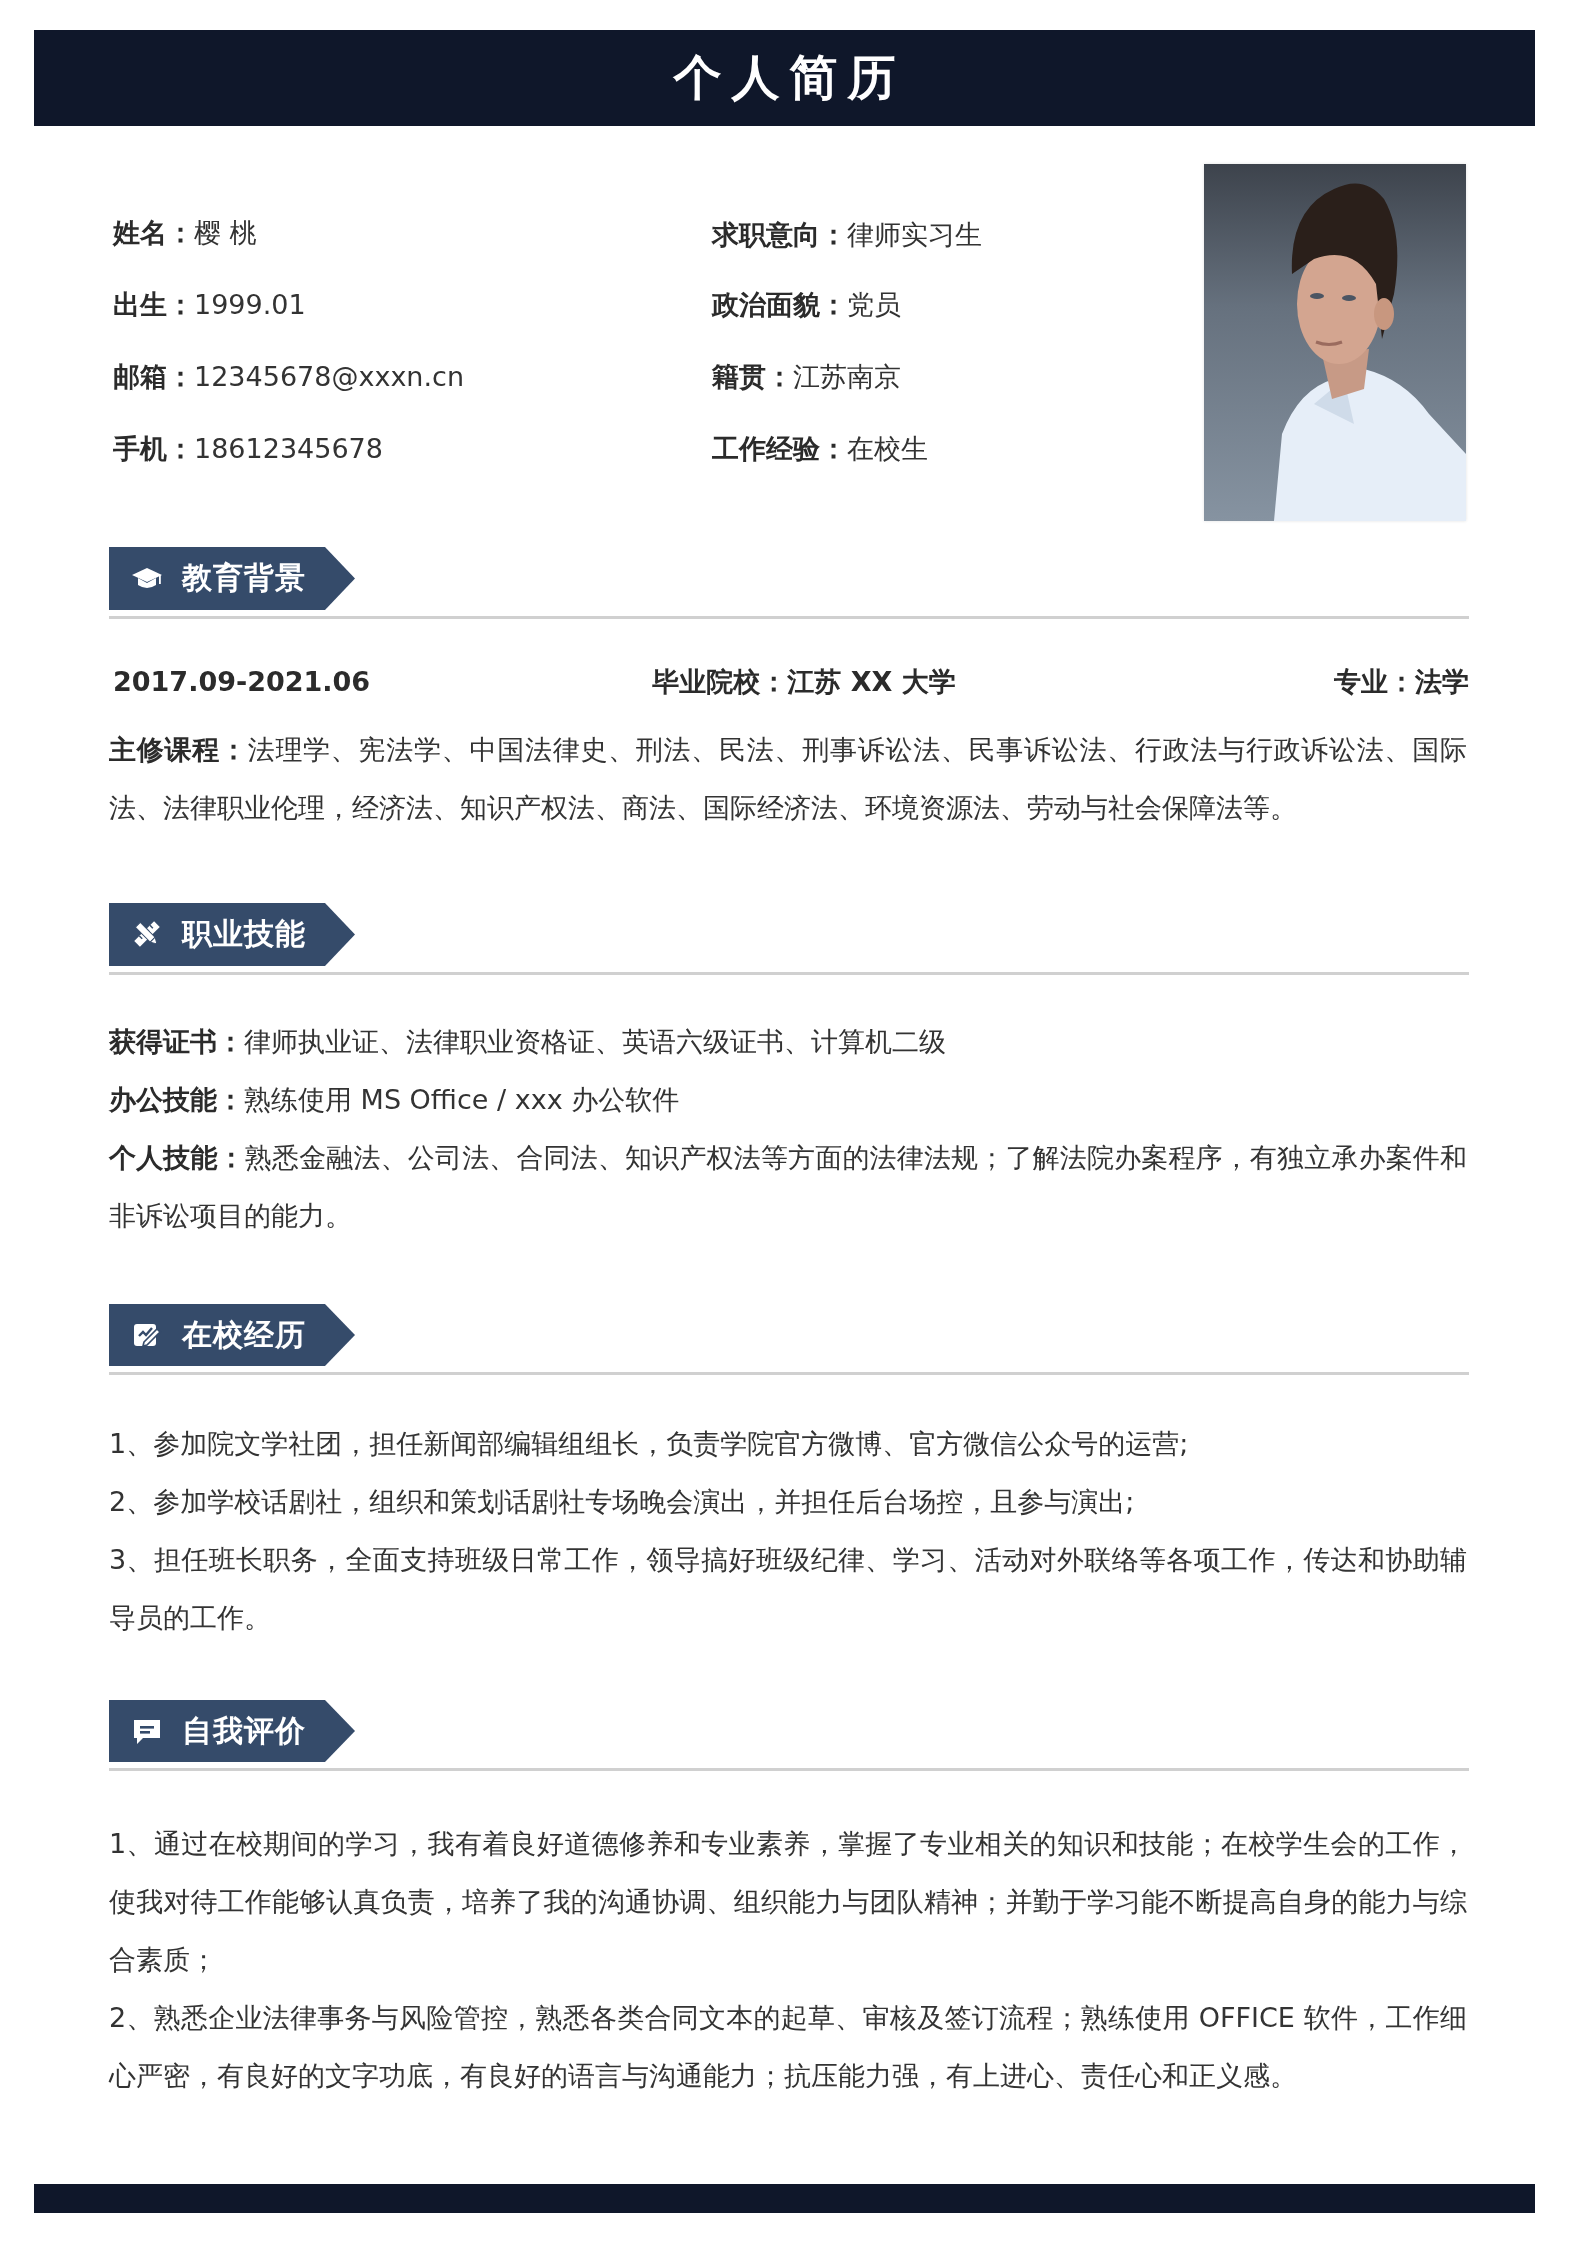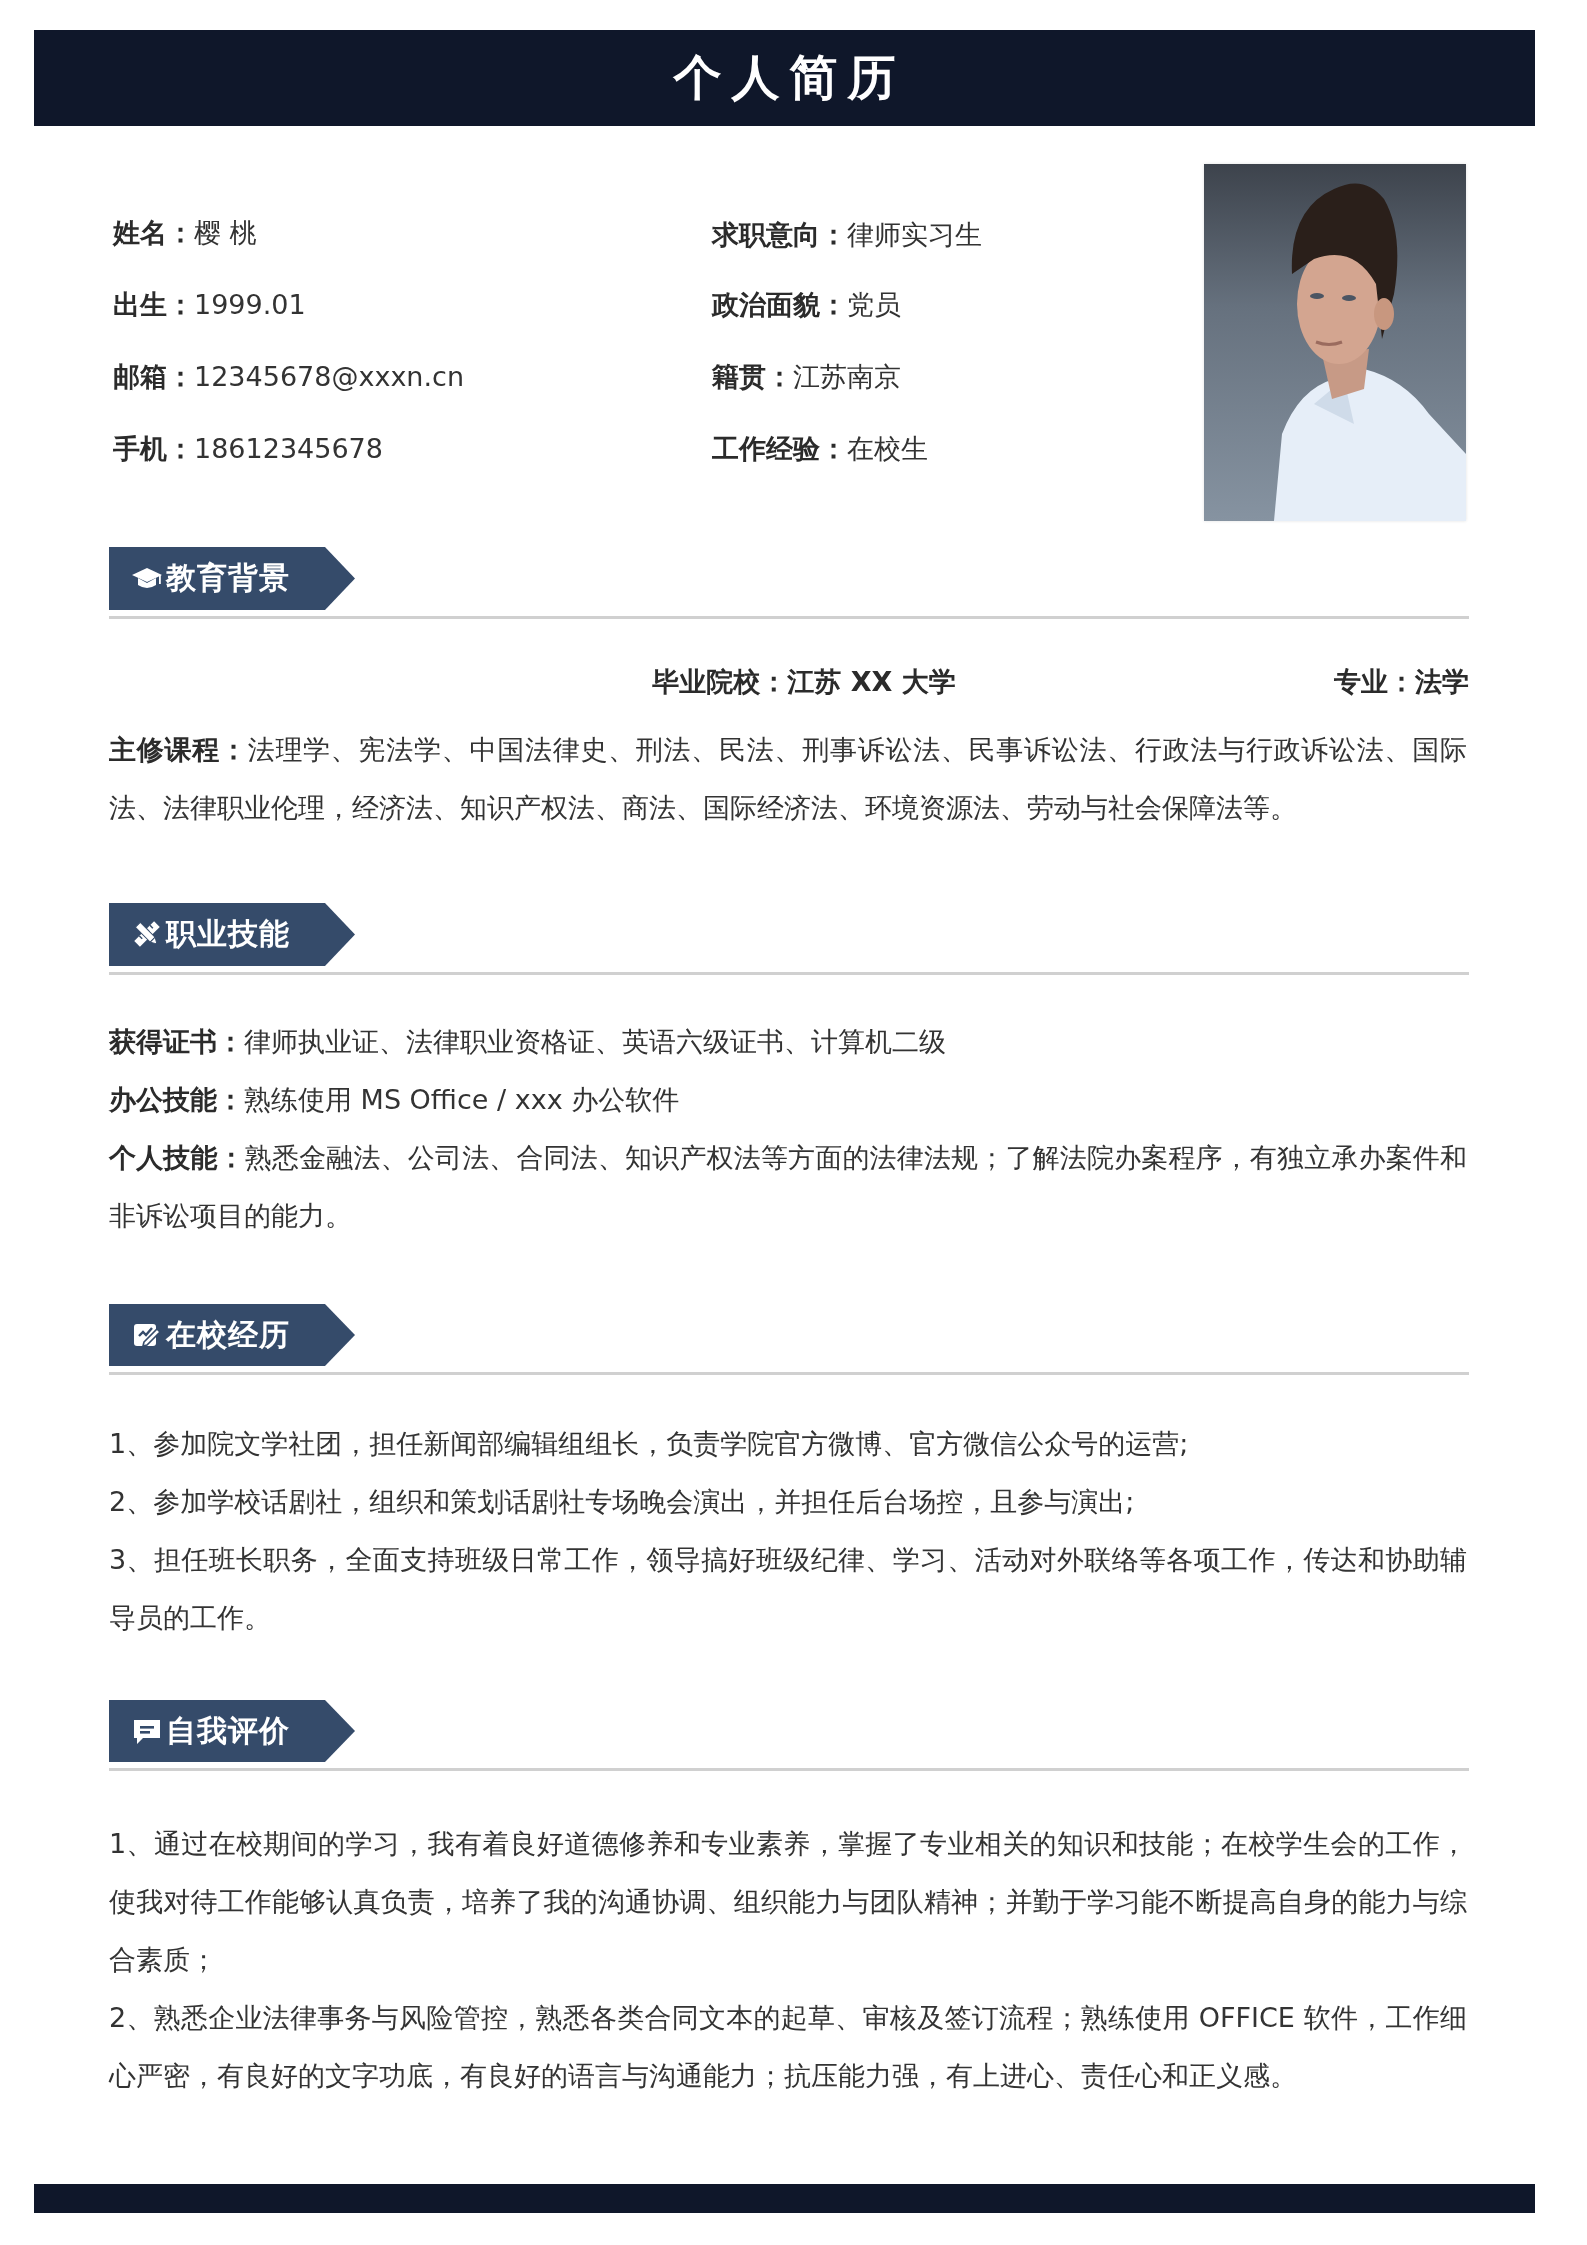--- a/index.html
+++ b/index.html
@@ -29,21 +29,21 @@
     overflow: hidden; box-shadow: 0 0 3px rgba(0,0,0,0.12);
     background: linear-gradient(180deg, #3f4650 0%, #606a76 35%, #7b8795 65%, #8a96a3 100%);
   }
 
   .badge {
     position: absolute; left: 109px; height: 62px; width: 246px;
   }
   .badge-shape { position: absolute; left: 0; top: 0; }
   .badge-icon { position: absolute; left: 22px; top: 15px; width: 32px; height: 32px; }
   .badge-title {
-    position: absolute; left: 57px; top: 0; height: 50px; line-height: 62px;
+    position: absolute; left: 73px; top: 0; height: 50px; line-height: 62px;
     color: #ffffff; font-size: 30px; font-weight: bold; letter-spacing: 1px; white-space: nowrap;
   }
   .divider {
     position: absolute; left: 109px; width: 1360px; height: 3px; background: #d0d0d0;
   }
 
   .text-line {
     position: absolute; left: 109px; width: 1360px; font-size: 27px; line-height: 58px; color: #333333;
   }
   .bold-label { font-weight: bold; color: #2b2b2b; text-align: right; }
@@ -128,20 +128,21 @@
   <svg class="badge-icon" viewBox="0 0 32 32">
     <polygon points="16,6 31,13 16,20 1,13" fill="#ffffff"></polygon>
     <path d="M7 16 L7 23 Q16 29 25 23 L25 16 L16 21 Z" fill="#ffffff"></path>
     <rect x="28" y="13" width="1.8" height="9" fill="#ffffff"></rect>
   </svg>
   <div class="badge-title">教育背景</div>
 </div>
 <div class="divider" style="top:616px;"></div>
 
 <div class="edu-row" style="top:653px;">
+  <span class="edu-date">2017.09-2021.06</span>
   <span class="edu-school"><span>毕业院校：</span><span>江苏 XX 大学</span></span>
   <span class="edu-major"><span>专业：</span><span>法学</span></span>
 </div>
 <p class="para" style="top:721px;"><span class="bold-label">主修课程：</span><span>法理学、宪法学、中国法律史、刑法、民法、刑事诉讼法、民事诉讼法、行政法与行政诉讼法、国际法、法律职业伦理，经济法、知识产权法、商法、国际经济法、环境资源法、劳动与社会保障法等。</span></p>
 
 <div class="badge" style="top:903px;">
   <svg class="badge-shape" width="246" height="63" viewBox="0 0 246 63">
     <polygon points="0,0 216,0 246,31.5 216,63 0,63" fill="#354b6a"></polygon>
   </svg>
   <svg class="badge-icon" viewBox="0 0 32 32">

